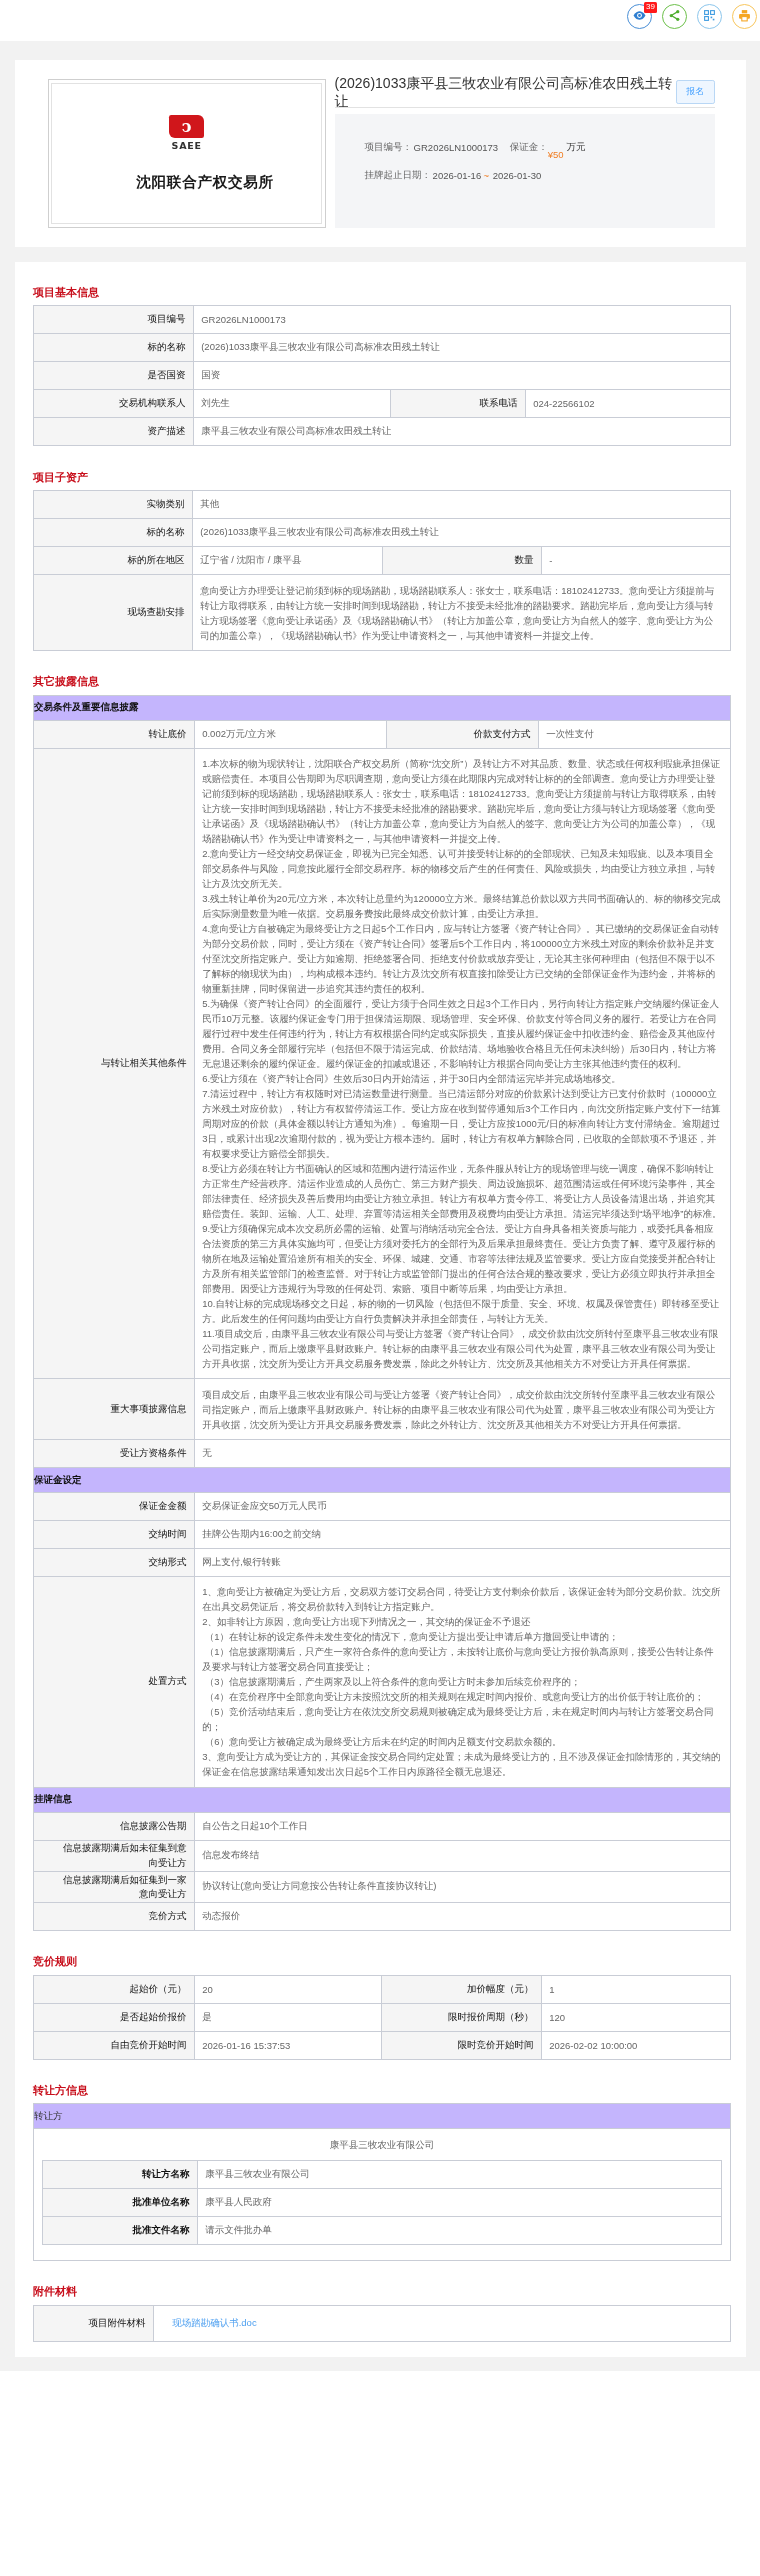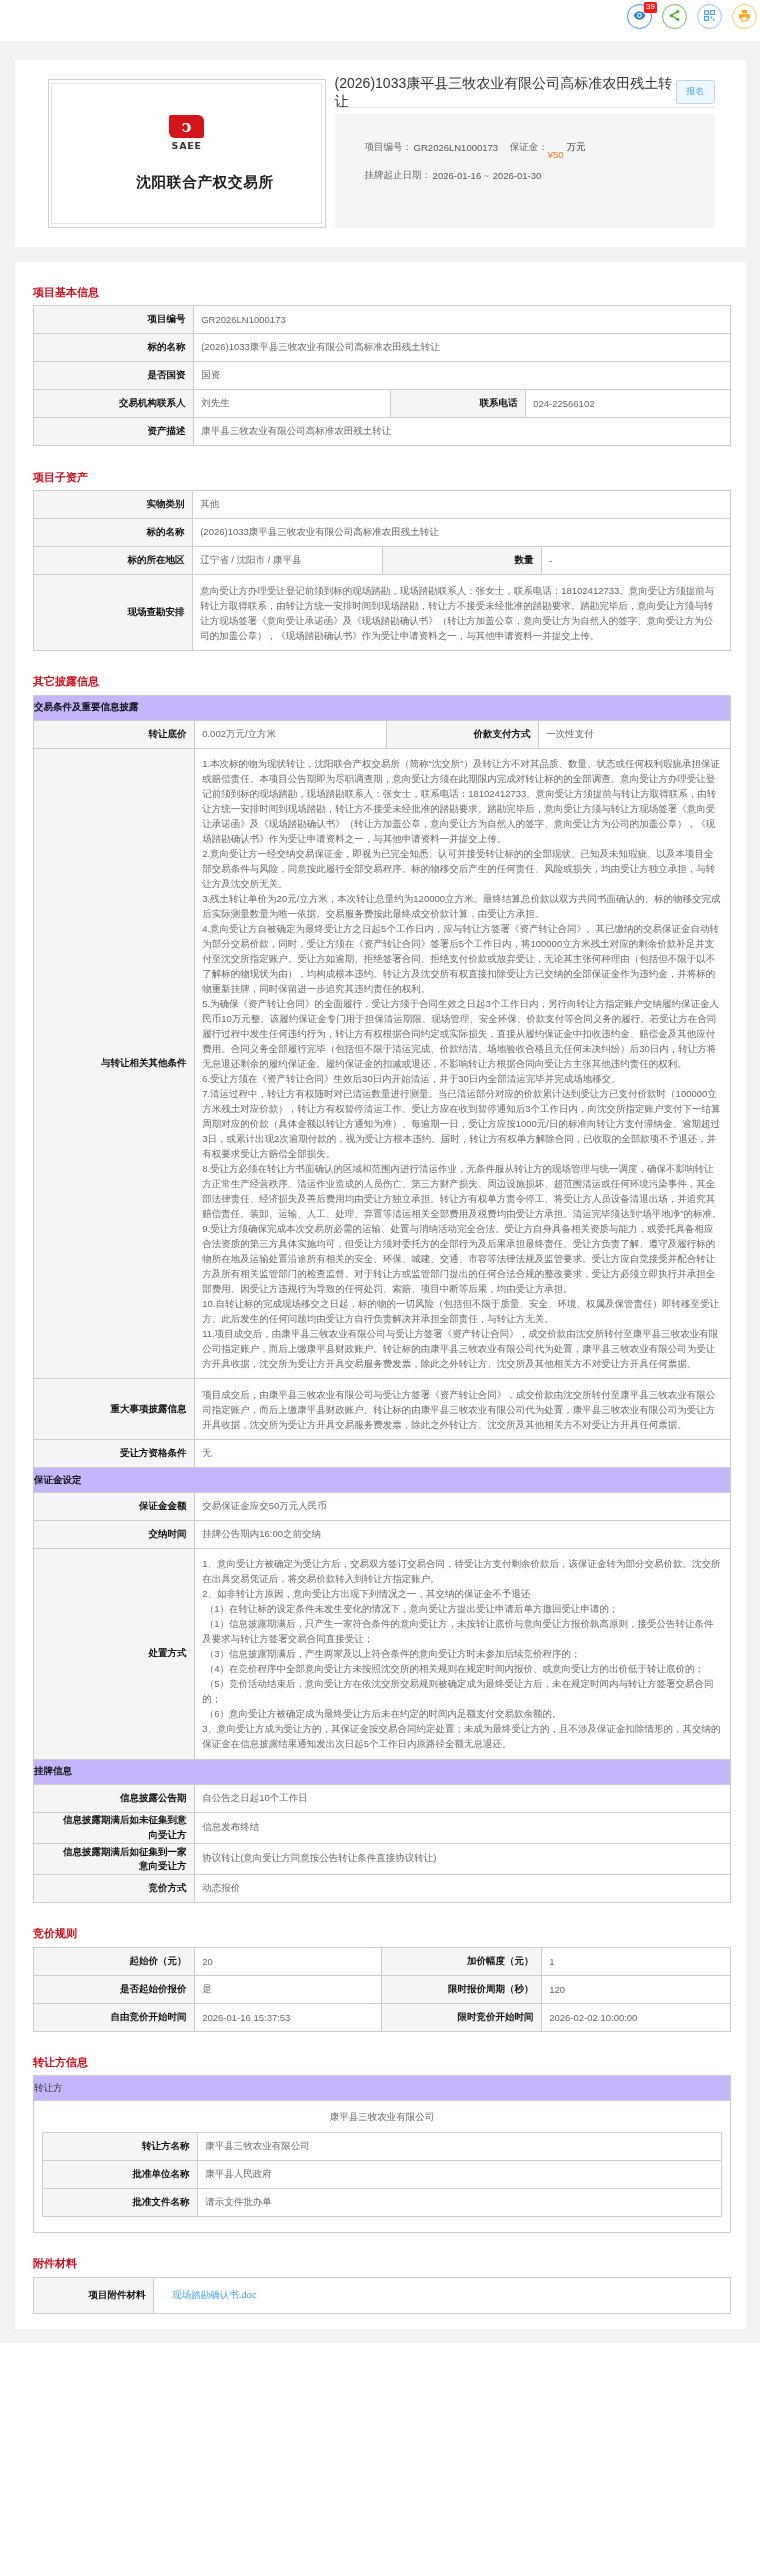--- a/index.html
+++ b/index.html
@@ -29,21 +29,21 @@
   .price-line { display: flex; align-items: baseline; height: 32px; }
   .price-val { font-size: 24px; color: #f07d22; margin-left: 7.3px; margin-right: 2.9px; }
   .price-unit { color: #444; font-size: 10.2px; }
   .meta-line { height: 28.5px; display: flex; align-items: center; }
   .meta-line .v { color: #555; margin-left: 1.5px; }
   .meta-line .orange { color: #f07d22; margin-top: 15px; }
   .main-card { padding: 5.9px 18.3px 14.6px 18.3px; }
   .sec-title { color: #c8101d; font-size: 11px; font-weight: bold; height: 38px; line-height: 35px; padding-top: 7.3px; }
   table.info { width: 698px; border-collapse: collapse; margin-bottom: 0; table-layout: fixed; }
   table.info td { border: 0.7px solid #c9cdd6; font-size: 9.5px; vertical-align: middle; height: 28px; }
-  table.info td.lbl { background: #f5f5f5; font-weight: bold; text-align: right; padding-right: 7.3px; color: #111; }
+  table.info td.lbl { background: #f5f5f5; font-weight: normal; text-align: right; padding-right: 7.3px; color: #111; }
   table.info td.val { padding: 0 7.3px; color: #666; }
   table.info td.txt { padding: 7.3px 7.3px; line-height: 15px; color: #666; }
   table.info td.hd { background: #c4b5fd; text-align: left; font-weight: bold; color: #111; height: 25px; }
   table.info td.hd.plain { font-weight: normal; color: #333; }
   .para { white-space: pre-wrap; }
   .nested-wrap { padding: 0 8px 14.6px 8px; }
   table.nested { width: 100%; border-collapse: collapse; table-layout: fixed; }
   table.nested td { border: 0.7px solid #c9cdd6; height: 28px; font-size: 9.5px; }
   table.nested td.lbl { background: #f5f5f5; font-weight: bold; text-align: right; padding-right: 7.3px; color: #111; }
   table.nested td.val { padding: 0 7.3px; color: #666; }
@@ -241,20 +241,24 @@
       <tr>
             <td class="hd" colspan="4">保证金设定</td>
           </tr>
       <tr>
         <td class="lbl">保证金金额</td>
         <td class="val" colspan="3">交易保证金应交50万元人民币</td>
       </tr>
       <tr>
         <td class="lbl">交纳时间</td>
         <td class="val" colspan="3">挂牌公告期内16:00之前交纳</td>
+      </tr>
+      <tr>
+        <td class="lbl">交纳形式</td>
+        <td class="val" colspan="3">网上支付,银行转账</td>
       </tr>
       <tr>
         <td class="lbl">处置方式</td>
         <td class="txt" colspan="3">
           <div class="para">1、意向受让方被确定为受让方后，交易双方签订交易合同，待受让方支付剩余价款后，该保证金转为部分交易价款。沈交所在出具交易凭证后，将交易价款转入到转让方指定账户。</div>
           <div class="para">2、如非转让方原因，意向受让方出现下列情况之一，其交纳的保证金不予退还</div>
           <div class="para"> （1）在转让标的设定条件未发生变化的情况下，意向受让方提出受让申请后单方撤回受让申请的；</div>
           <div class="para"> （1）信息披露期满后，只产生一家符合条件的意向受让方，未按转让底价与意向受让方报价孰高原则，接受公告转让条件及要求与转让方签署交易合同直接受让；</div>
           <div class="para"> （3）信息披露期满后，产生两家及以上符合条件的意向受让方时未参加后续竞价程序的；</div>
           <div class="para"> （4）在竞价程序中全部意向受让方未按照沈交所的相关规则在规定时间内报价、或意向受让方的出价低于转让底价的；</div>

